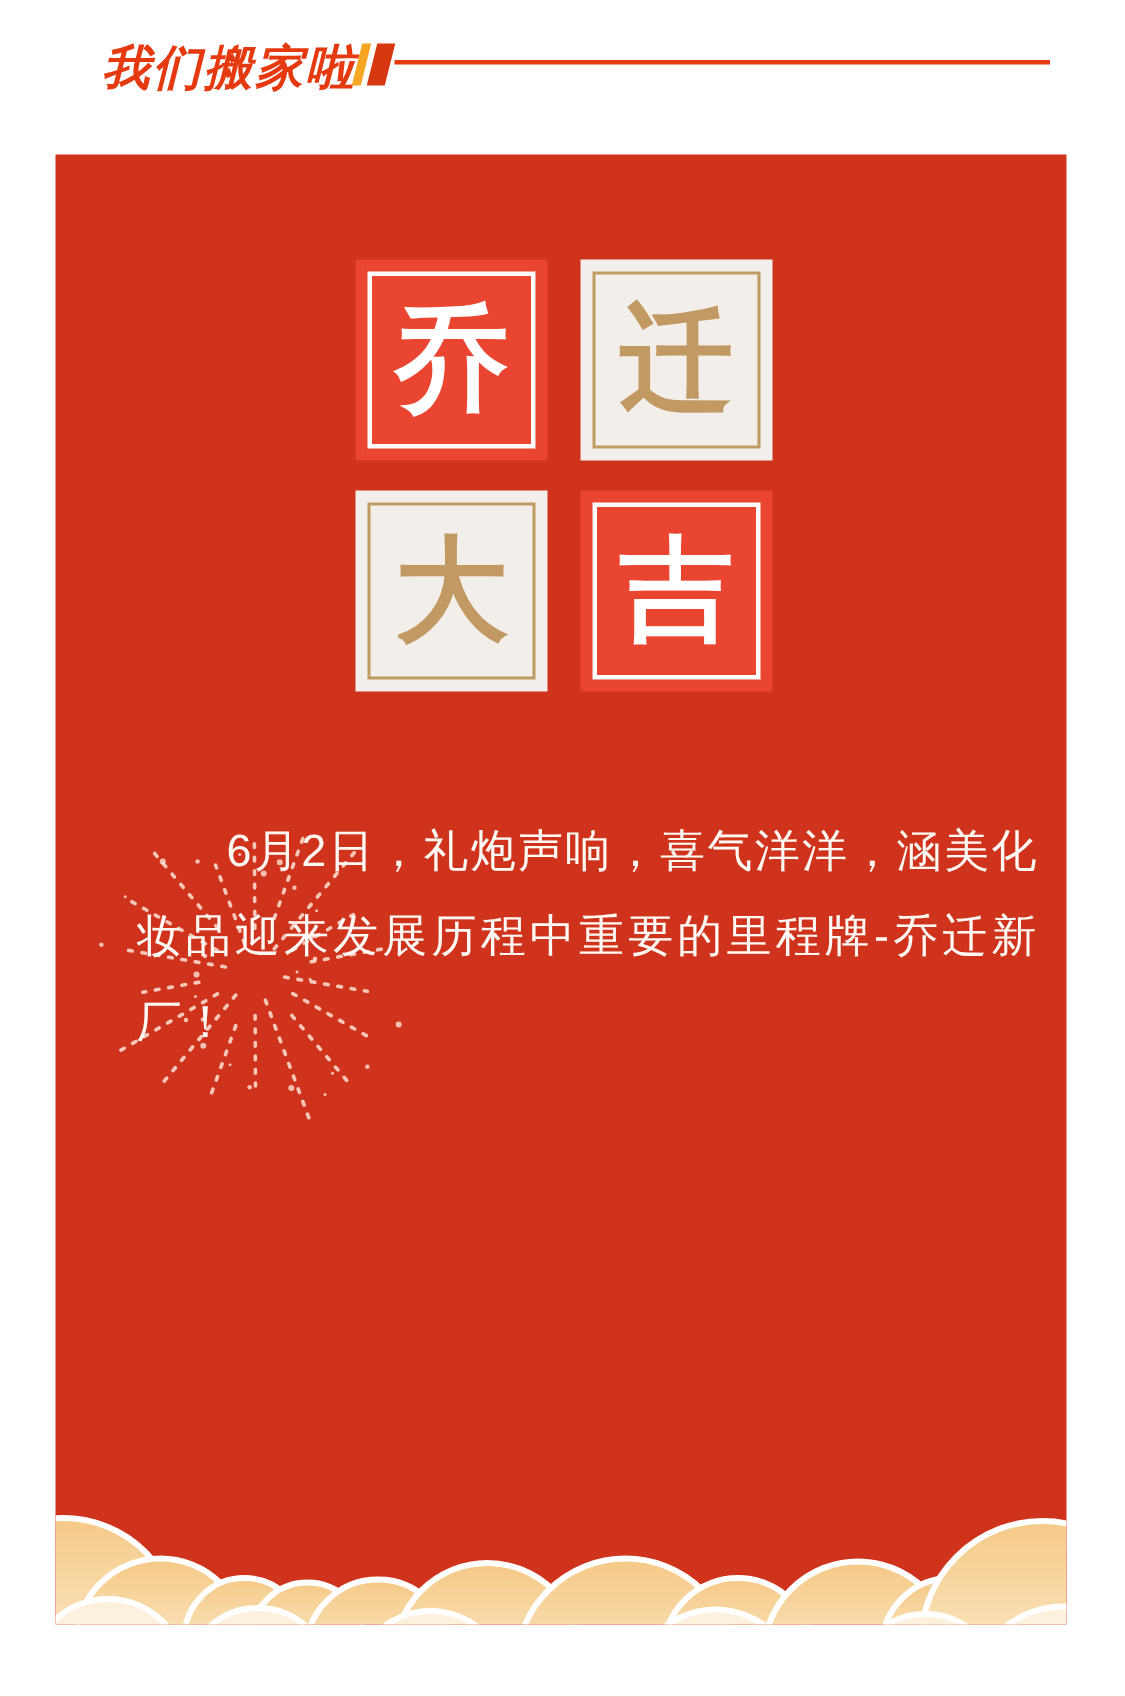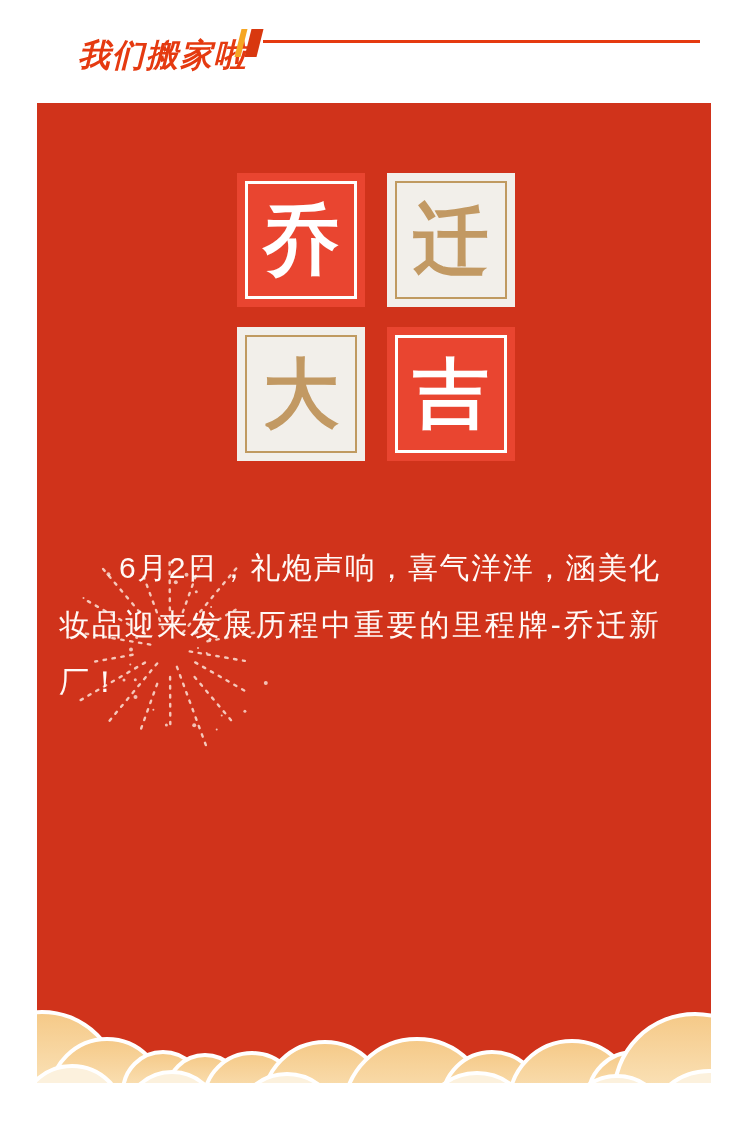--- a/index.html
+++ b/index.html
@@ -3,21 +3,21 @@
 <meta charset="utf-8">
 <style>
   html,body{margin:0;padding:0;background:#ffffff;}
   body{
     width:750px;height:1131px;position:relative;overflow:hidden;
     font-family:"Liberation Sans",sans-serif;
   }
   
   .masthead{position:absolute;left:0;top:0;width:750px;height:80px;}
   .masthead-title{
-    position:absolute;left:64px;top:22px;margin:14px;
+    position:absolute;left:64px;top:22px;margin:4px;
     font-size:32px;line-height:38px;font-weight:bold;font-style:italic;
     color:#e53a10;letter-spacing:2px;white-space:nowrap;
   }
   .stripe{position:absolute;top:29px;height:28px;transform:skewX(-14deg);}
   .stripe-y{left:238px;width:6px;background:#f6a623;}
   .stripe-r{left:248px;width:12px;background:#d8380f;}
   .rule{position:absolute;left:263px;top:40px;width:437px;height:3px;background:#e53a10;}
   
   .card{
     position:absolute;left:37px;top:103px;width:674px;height:980px;
@@ -35,21 +35,21 @@
   .tile-frame{position:absolute;inset:8px;pointer-events:none;}
   .tile-red .tile-frame{border:3px solid #ffffff;}
   .tile-cream .tile-frame{border:2px solid #c09a60;}
   .tile-char{font-size:76px;font-weight:bold;line-height:1;}
   .tile-red .tile-char{color:#ffffff;}
   .tile-cream .tile-char{color:#c29963;}
   
   .firework{position:absolute;left:18px;top:430px;z-index:1;}
   
   .body-text{
-    position:absolute;left:22px;top:436px;width:601px;z-index:2;
+    position:absolute;left:54px;top:436px;width:601px;z-index:2;
     color:#fff9f6;font-size:30px;line-height:57px;letter-spacing:1px;
     text-align:justify;
   }
   .body-text p{margin:0;text-indent:2em;}
   .body-text .b{font-weight:bold;}
   
   .clouds{position:absolute;left:0;bottom:0;width:674px;height:115px;z-index:3;}
 </style>
 </head>
 <body>

